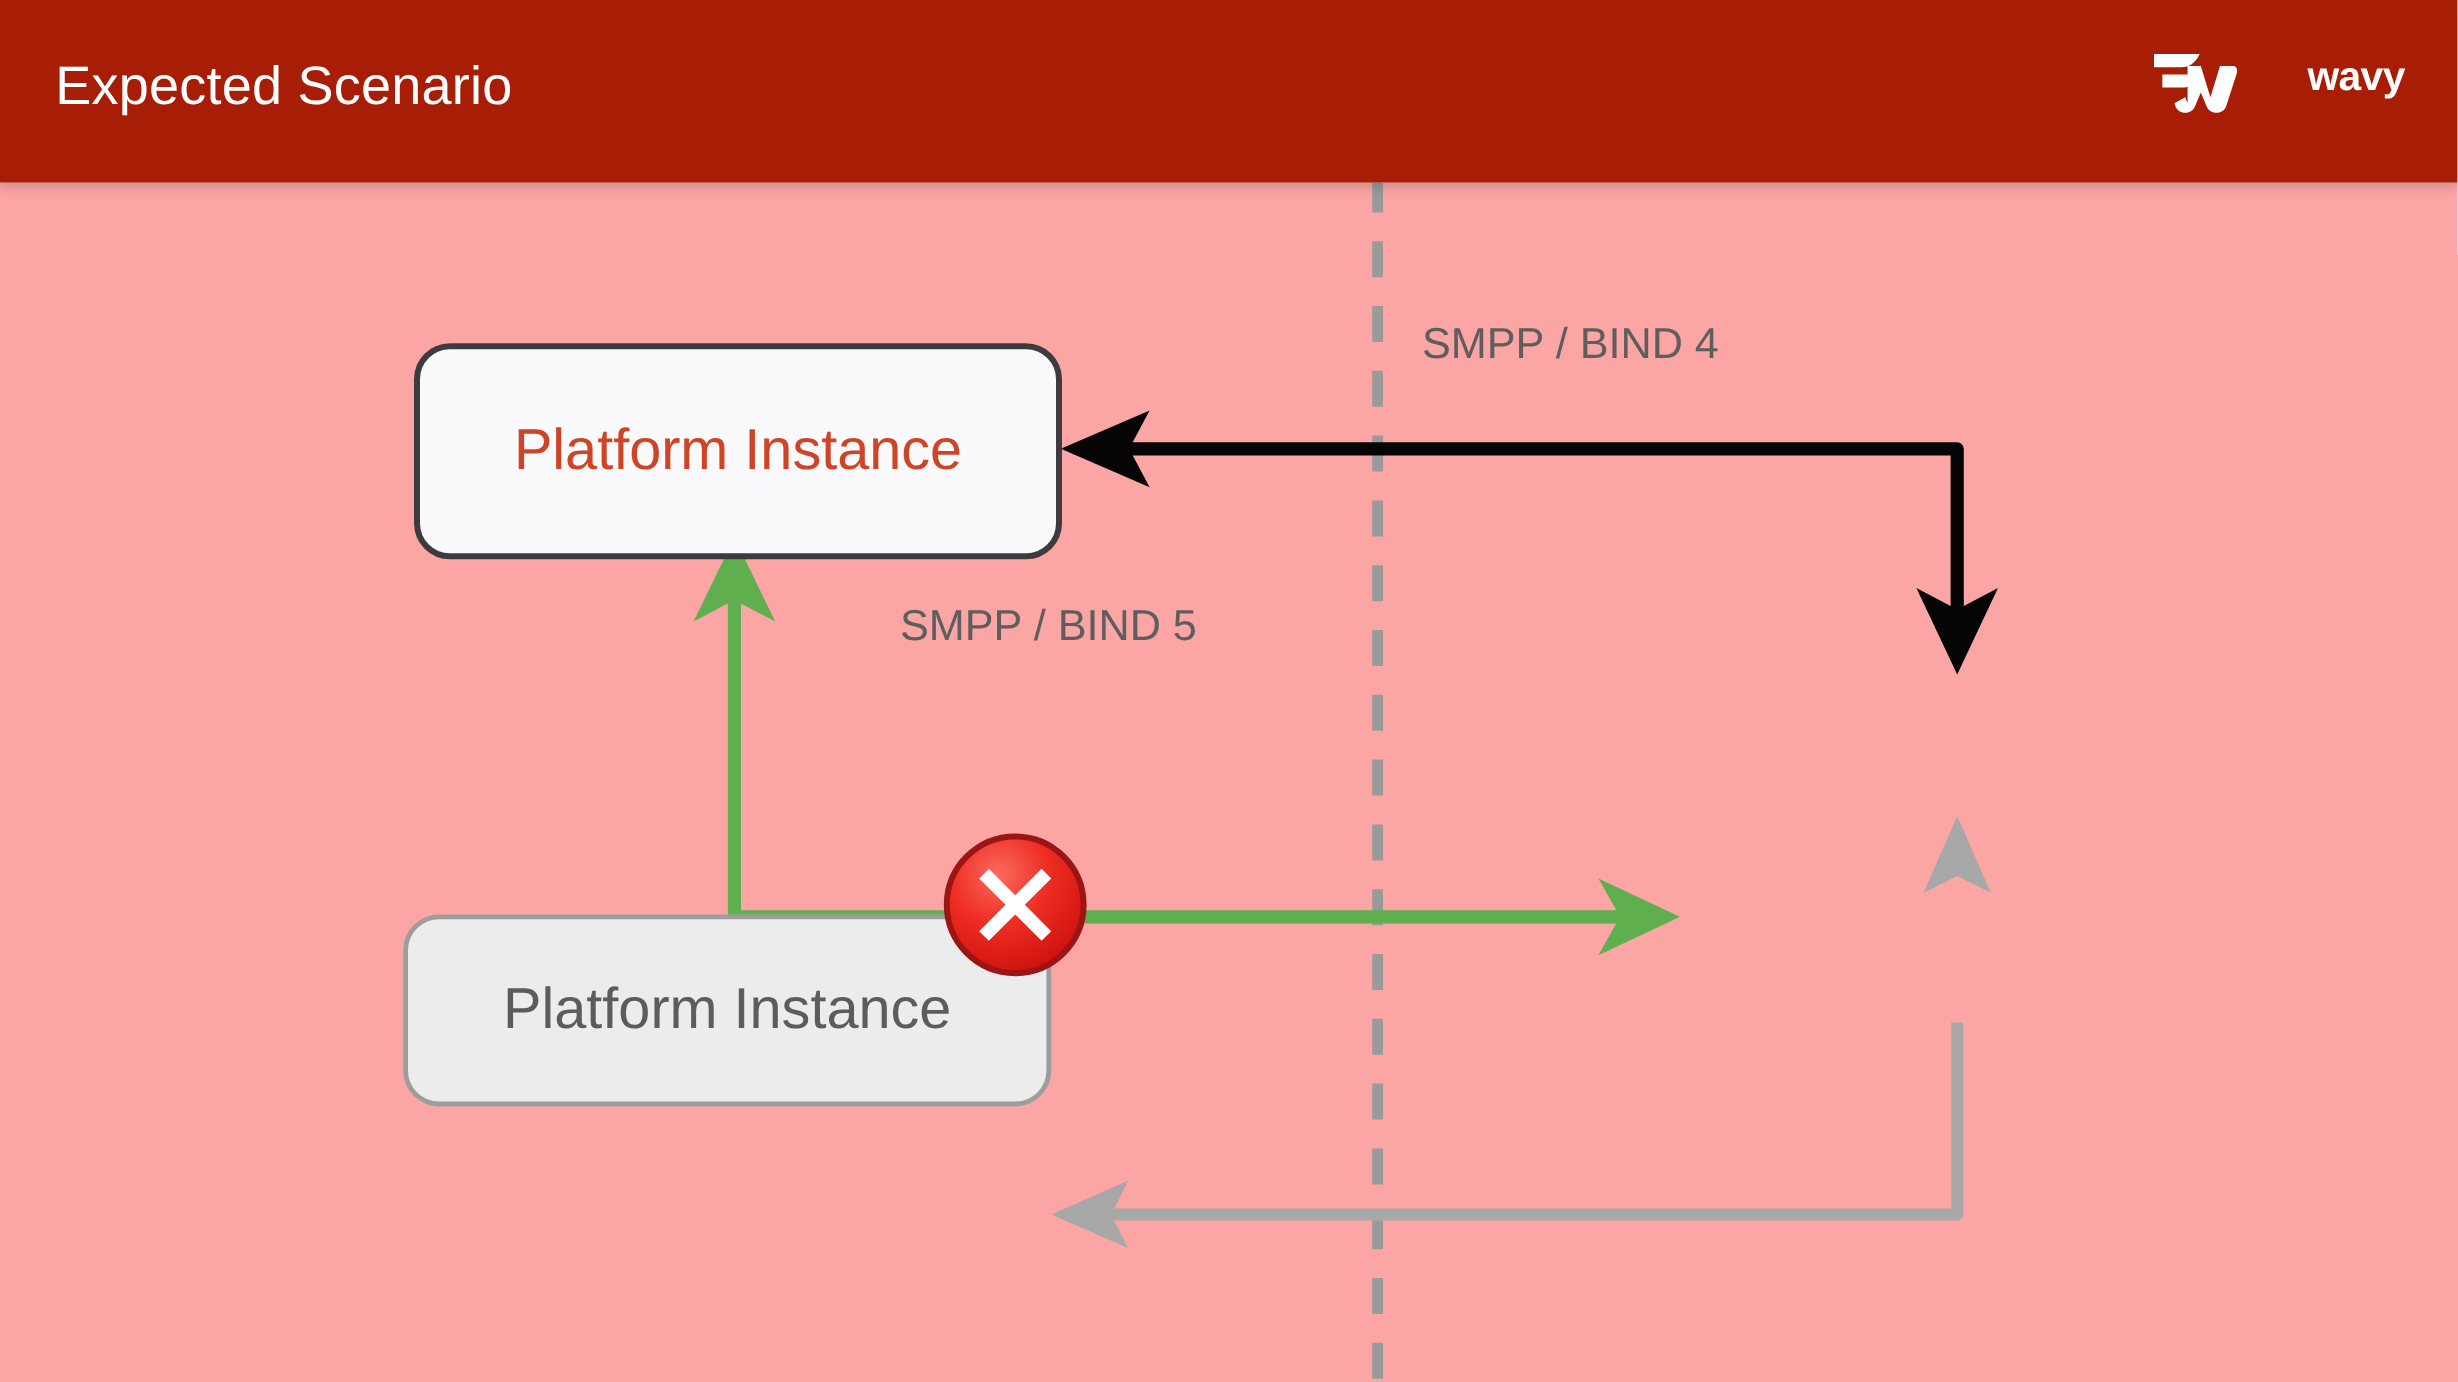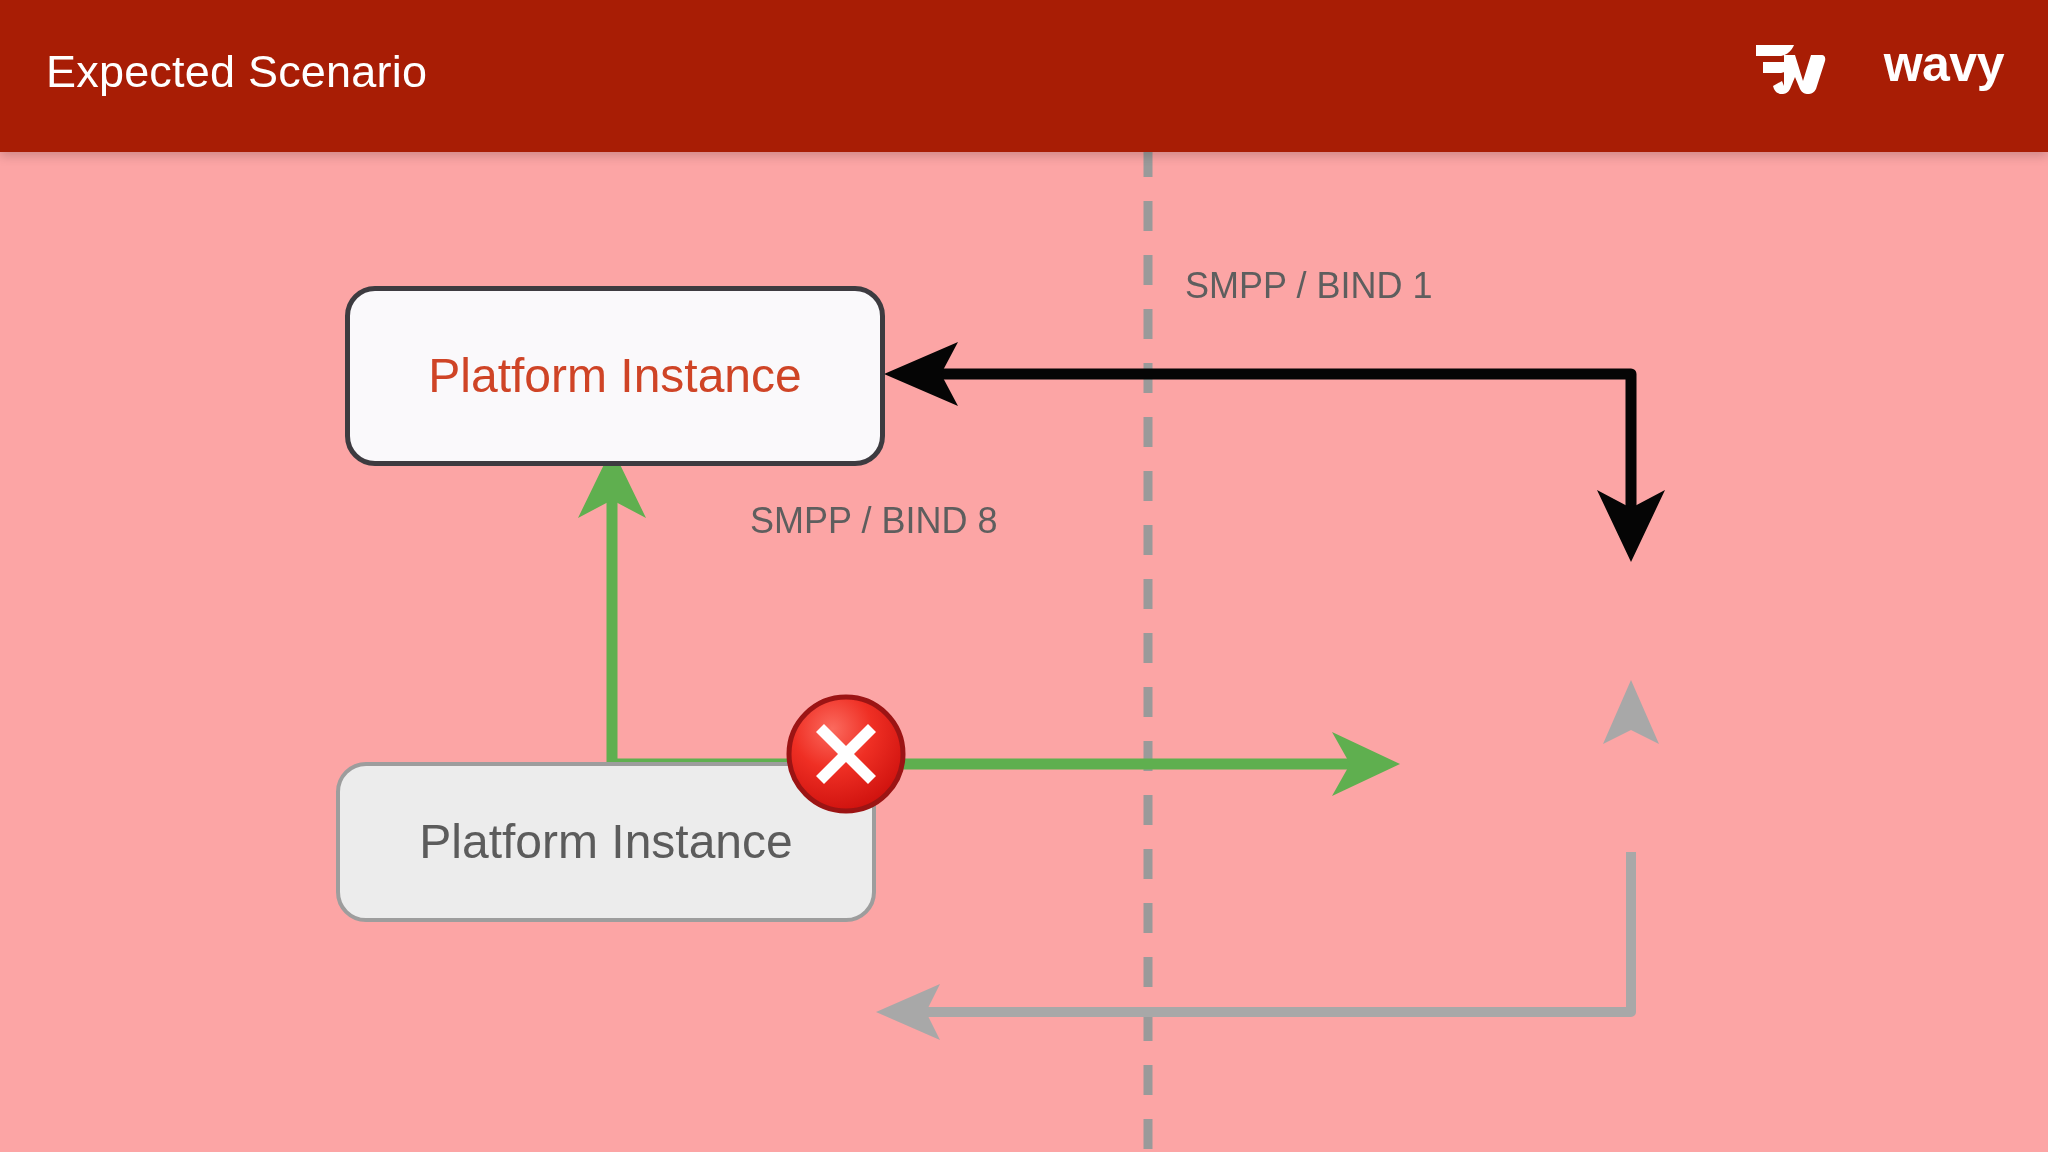--- a/index.html
+++ b/index.html
@@ -39,21 +39,21 @@
     position: absolute;
     right: 44px;
     top: 28px;
     height: 76px;
     display: flex;
     align-items: center;
     gap: 16px;
   }
   #brand-mark { display: block; }
   #brand-word {
-    font-size: 50px;
+    font-size: 34px;
     font-weight: bold;
     color: #ffffff;
     letter-spacing: -0.5px;
     line-height: 1;
     padding-bottom: 4px;
     margin-left: 36px;
   }
 
   
   #canvas {
@@ -184,17 +184,17 @@
         <radialGradient id="gloss" cx="38%" cy="28%" r="78%">
           <stop offset="0%" stop-color="#fb6a5e"></stop>
           <stop offset="45%" stop-color="#ef2f24"></stop>
           <stop offset="100%" stop-color="#cc0f0c"></stop>
         </radialGradient>
       </defs>
       <circle cx="62" cy="62" r="57" fill="url(#gloss)" stroke="#9c1414" stroke-width="5"></circle>
       <path d="M40 32 L62 54 L84 32 L92 40 L70 62 L92 84 L84 92 L62 70 L40 92 L32 84 L54 62 L32 40 Z" fill="#ffffff"></path>
     </svg>
 
-    <div id="label-bind-1" class="edge-label">SMPP / BIND 1</div>
-    <div id="label-bind-2" class="edge-label">SMPP / BIND 8</div>
+    <div id="label-bind-1" class="edge-label">SMPP / BIND 4</div>
+    <div id="label-bind-2" class="edge-label">SMPP / BIND 5</div>
 
   </div>
 </div>
 
 </body></html>

